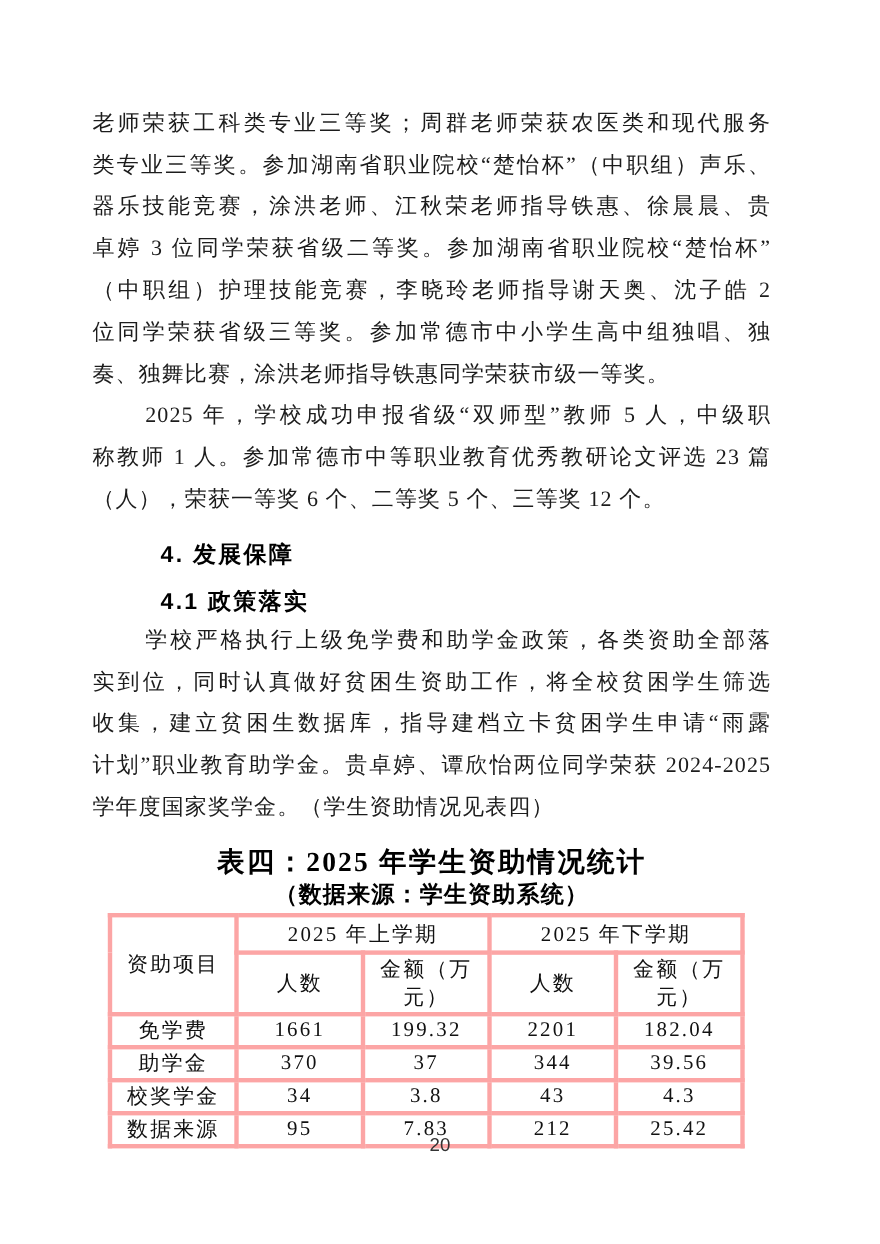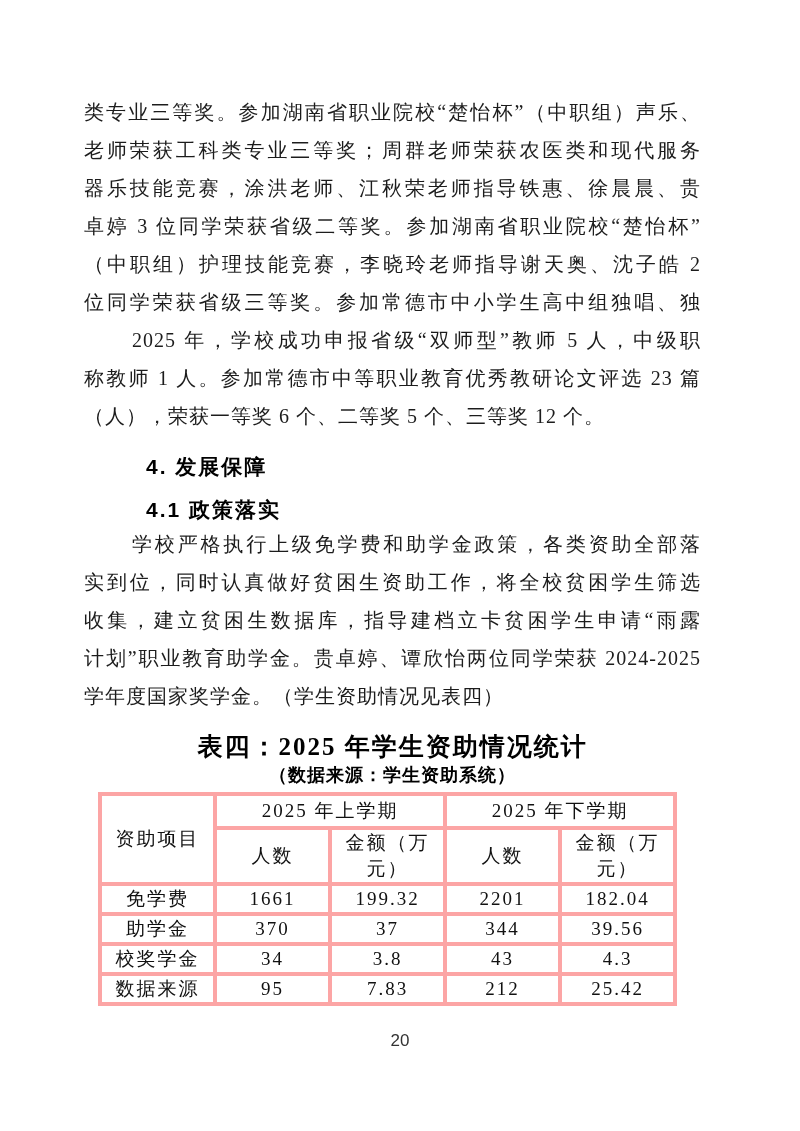--- a/index.html
+++ b/index.html
@@ -52,21 +52,21 @@
     text-align:center;
     font-weight:bold;
     font-size:25px;
     line-height:32px;
     letter-spacing:2px;
     color:#000;
   }
   .tbl-src{
     text-align:center;
     font-weight:bold;
-    font-size:18px;
+    font-size:21px;
     line-height:24px;
     letter-spacing:1px;
     color:#000;
   }
   table.aid{
     margin:5px 0 0 14px;
     border-collapse:collapse;
     table-layout:fixed;
     width:575px;
     border:2px solid #1a1a1a;
@@ -91,26 +91,27 @@
     color:#333;
   }
 </style>
 </head>
 <body>
 
 <div class="page">
   <div class="content">
 
     <div class="para p1">
+      <div class="bl j">老师荣获工科类专业三等奖；周群老师荣获农医类和现代服务</div>
       <div class="bl j">类专业三等奖。参加湖南省职业院校“楚怡杯”（中职组）声乐、</div>
-      <div class="bl j">老师荣获工科类专业三等奖；周群老师荣获农医类和现代服务</div>
       <div class="bl j">器乐技能竞赛，涂洪老师、江秋荣老师指导铁惠、徐晨晨、贵</div>
       <div class="bl j">卓婷 3 位同学荣获省级二等奖。参加湖南省职业院校“楚怡杯”</div>
       <div class="bl j">（中职组）护理技能竞赛，李晓玲老师指导谢天奥、沈子皓 2</div>
       <div class="bl j">位同学荣获省级三等奖。参加常德市中小学生高中组独唱、独</div>
+      <div class="bl">奏、独舞比赛，涂洪老师指导铁惠同学荣获市级一等奖。</div>
     </div>
 
     <div class="para p2">
       <div class="bl j ind">2025 年，学校成功申报省级“双师型”教师 5 人，中级职</div>
       <div class="bl j">称教师 1 人。参加常德市中等职业教育优秀教研论文评选 23 篇</div>
       <div class="bl">（人），荣获一等奖 6 个、二等奖 5 个、三等奖 12 个。</div>
     </div>
 
     <div class="h h1">4. 发展保障</div>
     <div class="h h2">4.1 政策落实</div>

